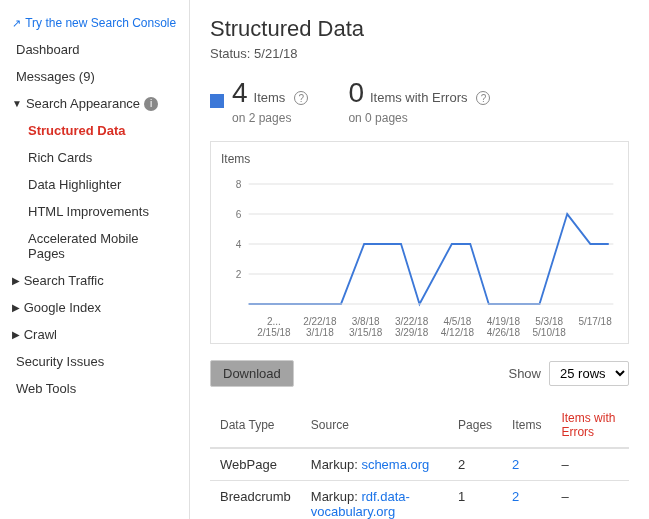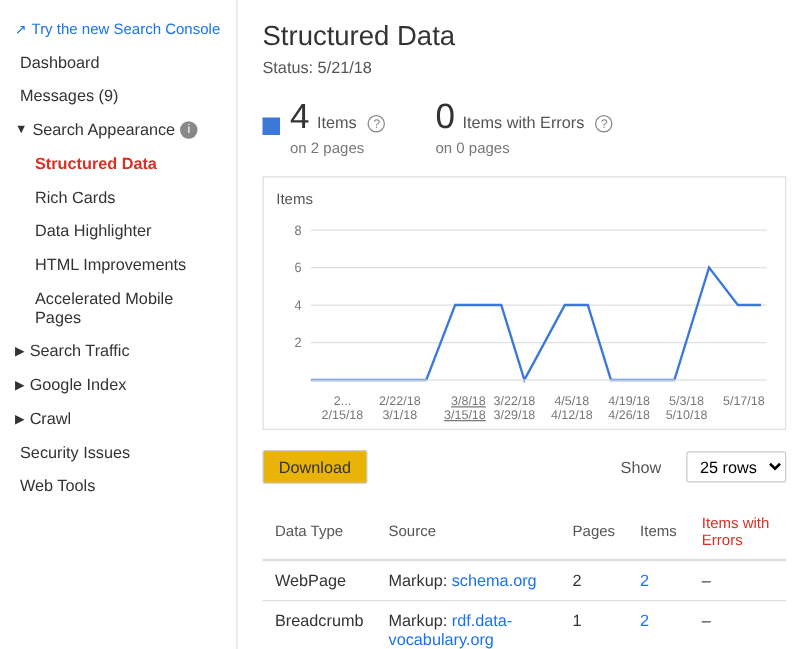--- a/index.html
+++ b/index.html
@@ -159,32 +159,32 @@
 
     
     .toolbar {
       display: flex;
       align-items: center;
       gap: 16px;
       margin-bottom: 16px;
     }
     .download-btn {
       border: 1px solid #ccc;
-      background: #eab308;
+      background: #a3a3a3;
       padding: 5px 12px;
       font-size: 13px;
       cursor: pointer;
       color: #333;
       border-radius: 2px;
     }
     .show-rows {
       margin-left: auto;
       display: flex;
       align-items: center;
-      gap: 20px;
+      gap: 8px;
       font-size: 13px;
       color: #555;
     }
     .rows-select {
       border: 1px solid #ccc;
       padding: 3px 6px;
       font-size: 13px;
       cursor: pointer;
       background: #fff;
       border-radius: 2px;
@@ -320,21 +320,21 @@
 
         <polyline points="30,130 80,130 130,130 155,70 175,70 195,70 215,130 250,70 270,70 290,130 320,130 345,130 375,40 400,70 420,70" fill="none" stroke="#3c78d8" stroke-width="2"></polyline>
 
         <line x1="30" y1="130" x2="425" y2="130" stroke="#e0e0e0" stroke-width="1"></line>
       </svg>
     </div>
 
     <div class="chart-x-labels" style="margin-left:30px;">
       <div class="chart-x-label" style="font-size:10px;color:#777;text-align:center;">2...<br>2/15/18</div>
       <div class="chart-x-label" style="font-size:10px;color:#777;text-align:center;">2/22/18<br>3/1/18</div>
-      <div class="chart-x-label" style="font-size:10px;color:#777;text-align:right;text-decoration:underline;">3/8/18<br>3/15/18</div>
+      <div class="chart-x-label" style="font-size:10px;color:#777;text-align:center;">3/8/18<br>3/15/18</div>
       <div class="chart-x-label" style="font-size:10px;color:#777;text-align:center;">3/22/18<br>3/29/18</div>
       <div class="chart-x-label" style="font-size:10px;color:#777;text-align:center;">4/5/18<br>4/12/18</div>
       <div class="chart-x-label" style="font-size:10px;color:#777;">4/19/18<br>4/26/18</div>
       <div class="chart-x-label" style="font-size:10px;color:#777;text-align:center;">5/3/18<br>5/10/18</div>
       <div class="chart-x-label" style="font-size:10px;color:#777;text-align:center;">5/17/18<br>&nbsp;</div>
     </div>
   </div>
 
   <div class="toolbar">
     <button class="download-btn">Download</button>

